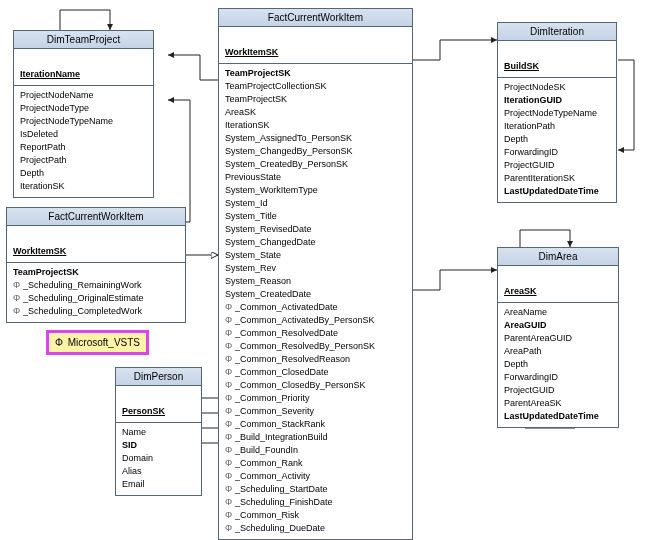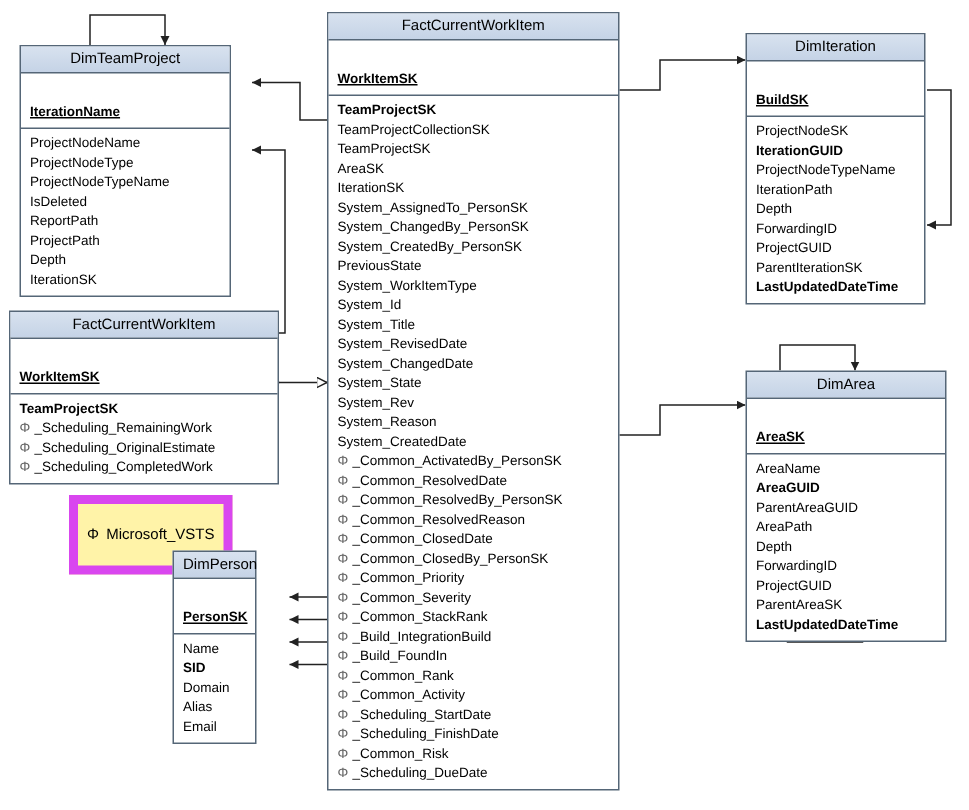--- a/index.html
+++ b/index.html
@@ -6,21 +6,21 @@
 body{font-family:Tahoma,Arial,sans-serif;font-size:10px;background:#fff;width:646px;height:540px;position:relative;color:#000}
 .diagram{position:relative;width:646px;height:540px}
 .entity{position:absolute;border:1px solid #567;background:#fff;font-size:9px}
 .entity-header{background:linear-gradient(to bottom,#d8e2ef 0%,#c5d3e6 100%);border-bottom:1px solid #567;padding:3px 6px;font-weight:normal;text-align:center;font-size:10px}
 .pk-section{border-bottom:1px solid #567;padding:19px 6px 4px 6px}
 .pk-section .field{font-weight:bold;text-decoration:underline}
 .body-section{padding:3px 6px 4px 6px}
 .field{line-height:13px;white-space:nowrap}
 .bold{font-weight:bold}
 .phi{display:inline-block;width:10px;color:#666}
-.legend{position:absolute;background:#fff3a8;border:6px solid #d946ef;padding:15px 6px;font-size:10px}
+.legend{position:absolute;background:#fff3a8;border:3px solid #d946ef;padding:4px 6px;font-size:10px}
 .legend .phi{color:#000}
 svg.connectors{position:absolute;top:0;left:0;width:646px;height:540px;pointer-events:none}
 </style>
 </head>
 <body>
 
 <div class="diagram">
 
 <svg class="connectors">
   <defs>
@@ -84,21 +84,21 @@
         <div class="field"><span class="phi">Φ</span><span>_Scheduling_OriginalEstimate</span></div>
         <div class="field"><span class="phi">Φ</span><span>_Scheduling_CompletedWork</span></div>
       </div>
 </div>
 
 <div class="legend" style="left:46px;top:330px">
   <span class="phi">Φ</span>
   <span>Microsoft_VSTS</span>
 </div>
 
-<div class="entity" style="left:115px;top:367px;width:56px">
+<div class="entity" style="left:115px;top:367px;width:87px">
   <div class="entity-header">DimPerson</div>
   <div class="pk-section">
         <div class="field">PersonSK</div>
       </div>
   <div class="body-section">
         <div class="field"><span>Name</span></div>
         <div class="field bold"><span>SID</span></div>
         <div class="field"><span>Domain</span></div>
         <div class="field"><span>Alias</span></div>
         <div class="field"><span>Email</span></div>
@@ -122,20 +122,21 @@
         <div class="field"><span>PreviousState</span></div>
         <div class="field"><span>System_WorkItemType</span></div>
         <div class="field"><span>System_Id</span></div>
         <div class="field"><span>System_Title</span></div>
         <div class="field"><span>System_RevisedDate</span></div>
         <div class="field"><span>System_ChangedDate</span></div>
         <div class="field"><span>System_State</span></div>
         <div class="field"><span>System_Rev</span></div>
         <div class="field"><span>System_Reason</span></div>
         <div class="field"><span>System_CreatedDate</span></div>
+        <div class="field"><span class="phi">Φ</span><span>_Common_ActivatedDate</span></div>
         <div class="field"><span class="phi">Φ</span><span>_Common_ActivatedBy_PersonSK</span></div>
         <div class="field"><span class="phi">Φ</span><span>_Common_ResolvedDate</span></div>
         <div class="field"><span class="phi">Φ</span><span>_Common_ResolvedBy_PersonSK</span></div>
         <div class="field"><span class="phi">Φ</span><span>_Common_ResolvedReason</span></div>
         <div class="field"><span class="phi">Φ</span><span>_Common_ClosedDate</span></div>
         <div class="field"><span class="phi">Φ</span><span>_Common_ClosedBy_PersonSK</span></div>
         <div class="field"><span class="phi">Φ</span><span>_Common_Priority</span></div>
         <div class="field"><span class="phi">Φ</span><span>_Common_Severity</span></div>
         <div class="field"><span class="phi">Φ</span><span>_Common_StackRank</span></div>
         <div class="field"><span class="phi">Φ</span><span>_Build_IntegrationBuild</span></div>
@@ -160,21 +161,21 @@
         <div class="field"><span>ProjectNodeTypeName</span></div>
         <div class="field"><span>IterationPath</span></div>
         <div class="field"><span>Depth</span></div>
         <div class="field"><span>ForwardingID</span></div>
         <div class="field"><span>ProjectGUID</span></div>
         <div class="field"><span>ParentIterationSK</span></div>
         <div class="field bold"><span>LastUpdatedDateTime</span></div>
       </div>
 </div>
 
-<div class="entity" style="left:497px;top:247px;width:134px">
+<div class="entity" style="left:497px;top:247px;width:122px">
   <div class="entity-header">DimArea</div>
   <div class="pk-section">
         <div class="field">AreaSK</div>
       </div>
   <div class="body-section">
         <div class="field"><span>AreaName</span></div>
         <div class="field bold"><span>AreaGUID</span></div>
         <div class="field"><span>ParentAreaGUID</span></div>
         <div class="field"><span>AreaPath</span></div>
         <div class="field"><span>Depth</span></div>

